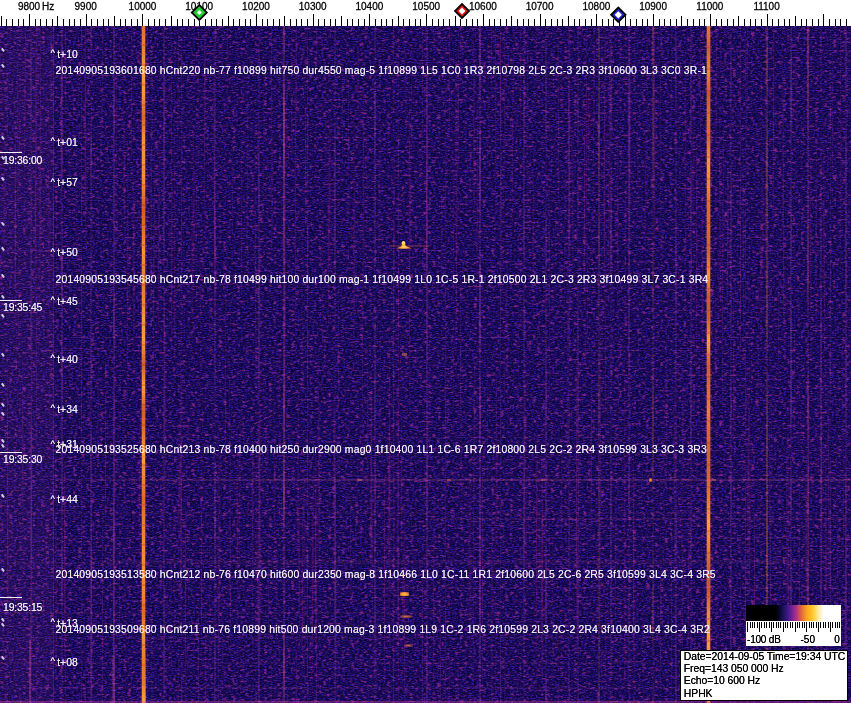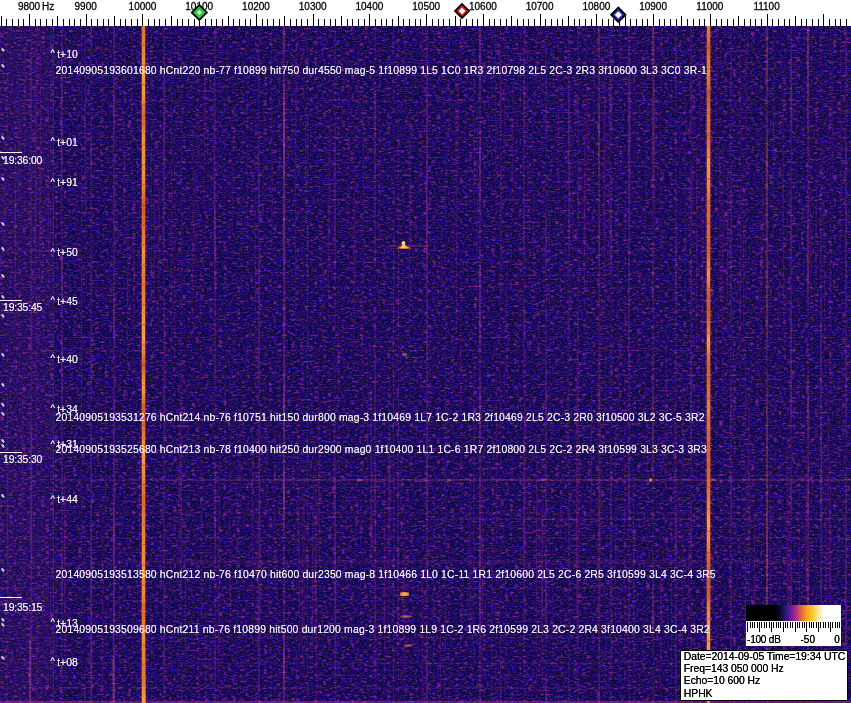--- a/index.html
+++ b/index.html
@@ -318,30 +318,30 @@
       <div class="bt" style="left:1.6px;top:542.3px"></div>
       <div class="bt" style="left:1.6px;top:591.6px"></div>
       <div class="bt" style="left:1.6px;top:597.4px"></div>
       <div class="bt" style="left:1.6px;top:630.4px"></div>
 <div class="t m" style="left:50.4px;top:21.9px"><b class="c">^</b></div>
       <div class="t m" style="left:57.2px;top:23.5px">t+10</div>
       <div class="t d" style="left:55.5px;top:39.5px">20140905193601680 hCnt220 nb-77 f10899 hit750 dur4550 mag-5 1f10899 1L5 1C0 1R3 2f10798 2L5 2C-3 2R3 3f10600 3L3 3C0 3R-1</div>
       <div class="t m" style="left:50.4px;top:109.9px"><b class="c">^</b></div>
       <div class="t m" style="left:57.2px;top:111.5px">t+01</div>
       <div class="t m" style="left:50.4px;top:150.7px"><b class="c">^</b></div>
-      <div class="t m" style="left:57.2px;top:152.3px">t+91</div>
+      <div class="t m" style="left:57.2px;top:152.3px">t+57</div>
       <div class="t m" style="left:50.4px;top:220.5px"><b class="c">^</b></div>
       <div class="t m" style="left:57.2px;top:222.1px">t+50</div>
+      <div class="t d" style="left:55.5px;top:249.0px">20140905193545680 hCnt217 nb-78 f10499 hit100 dur100 mag-1 1f10499 1L0 1C-5 1R-1 2f10500 2L1 2C-3 2R3 3f10499 3L7 3C-1 3R4</div>
       <div class="t m" style="left:50.4px;top:268.9px"><b class="c">^</b></div>
       <div class="t m" style="left:57.2px;top:270.5px">t+45</div>
       <div class="t m" style="left:50.4px;top:326.9px"><b class="c">^</b></div>
       <div class="t m" style="left:57.2px;top:328.5px">t+40</div>
       <div class="t m" style="left:50.4px;top:376.9px"><b class="c">^</b></div>
       <div class="t m" style="left:57.2px;top:378.5px">t+34</div>
-      <div class="t d" style="left:55.5px;top:386.9px">20140905193531276 hCnt214 nb-76 f10751 hit150 dur800 mag-3 1f10469 1L7 1C-2 1R3 2f10469 2L5 2C-3 2R0 3f10500 3L2 3C-5 3R2</div>
       <div class="t m" style="left:50.4px;top:412.7px"><b class="c">^</b></div>
       <div class="t m" style="left:57.2px;top:414.3px">t+31</div>
       <div class="t d" style="left:55.5px;top:419.3px">20140905193525680 hCnt213 nb-78 f10400 hit250 dur2900 mag0 1f10400 1L1 1C-6 1R7 2f10800 2L5 2C-2 2R4 3f10599 3L3 3C-3 3R3</div>
       <div class="t m" style="left:50.4px;top:467.7px"><b class="c">^</b></div>
       <div class="t m" style="left:57.2px;top:469.3px">t+44</div>
       <div class="t d" style="left:55.5px;top:543.7px">20140905193513580 hCnt212 nb-76 f10470 hit600 dur2350 mag-8 1f10466 1L0 1C-11 1R1 2f10600 2L5 2C-6 2R5 3f10599 3L4 3C-4 3R5</div>
       <div class="t m" style="left:50.4px;top:591.4px"><b class="c">^</b></div>
       <div class="t m" style="left:57.2px;top:593.0px">t+13</div>
       <div class="t d" style="left:55.5px;top:598.8px">20140905193509680 hCnt211 nb-76 f10899 hit500 dur1200 mag-3 1f10899 1L9 1C-2 1R6 2f10599 2L3 2C-2 2R4 3f10400 3L4 3C-4 3R2</div>
       <div class="t m" style="left:50.4px;top:630.2px"><b class="c">^</b></div>

